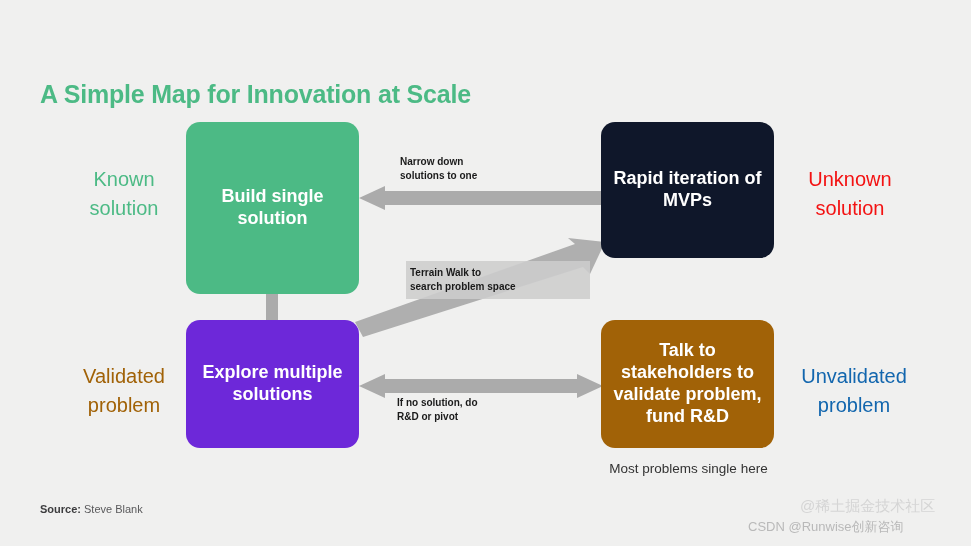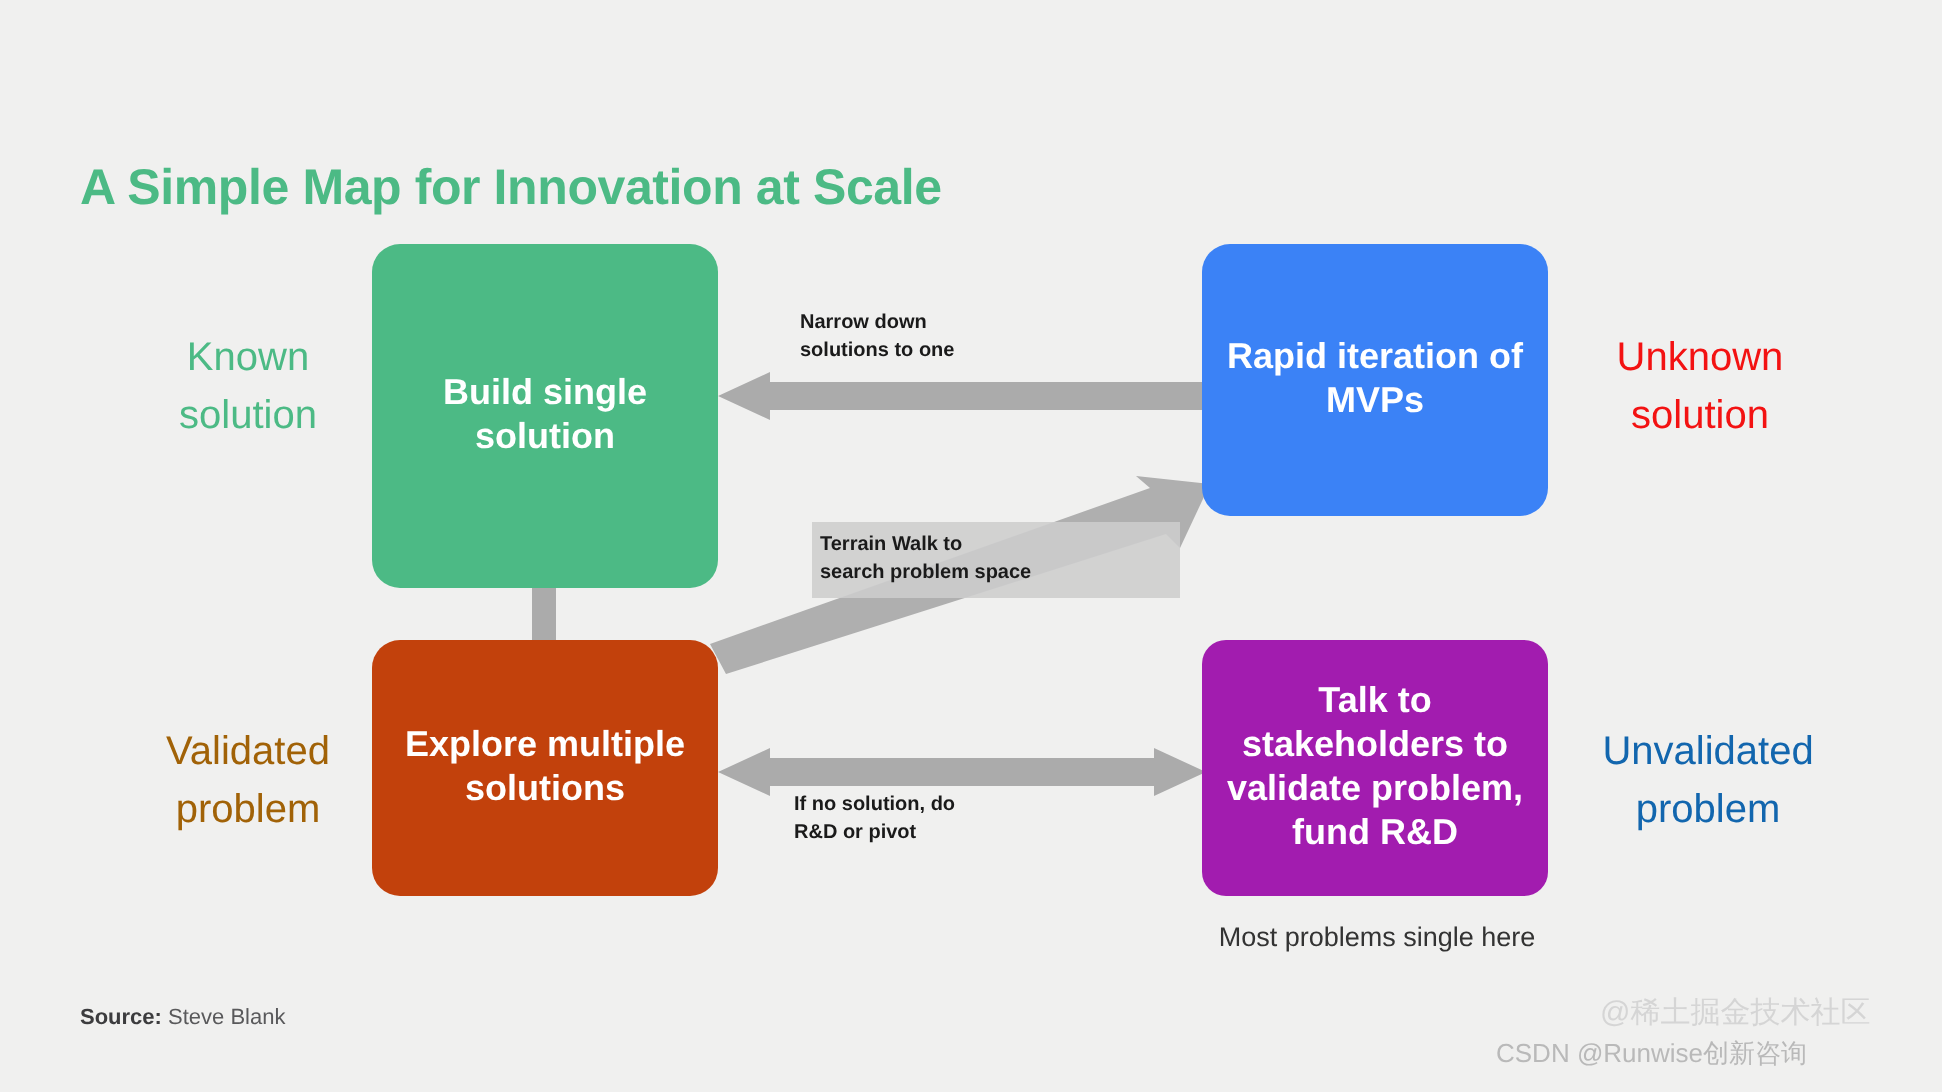--- a/index.html
+++ b/index.html
@@ -49,35 +49,34 @@
   }
   #node-build {
     left: 186px;  top: 122px;
     width: 173px; height: 172px;
     background: #4cba85;
     font-size: 18px;
   }
   #node-explore {
     left: 186px;  top: 320px;
     width: 173px; height: 128px;
-    background: #c2410c;
+    background: #6d28d9;
     font-size: 18px;
   }
   #node-mvp {
     left: 601px;  top: 122px;
     width: 173px; height: 136px;
-    background: #3b82f6;
+    background: #0f172a;
     font-size: 18px;
   }
   #node-stakeholders {
     left: 601px;  top: 320px;
     width: 173px; height: 128px;
-    background: #a21caf;
-    font-size: 18px;
-    border-radius: 12px;
+    background: #a16207;
+    font-size: 18px;
   }
 
   
   .side-label {
     position: absolute;
     text-align: center;
     font-size: 20px;
     line-height: 1.45;
     white-space: pre-line;
   }

